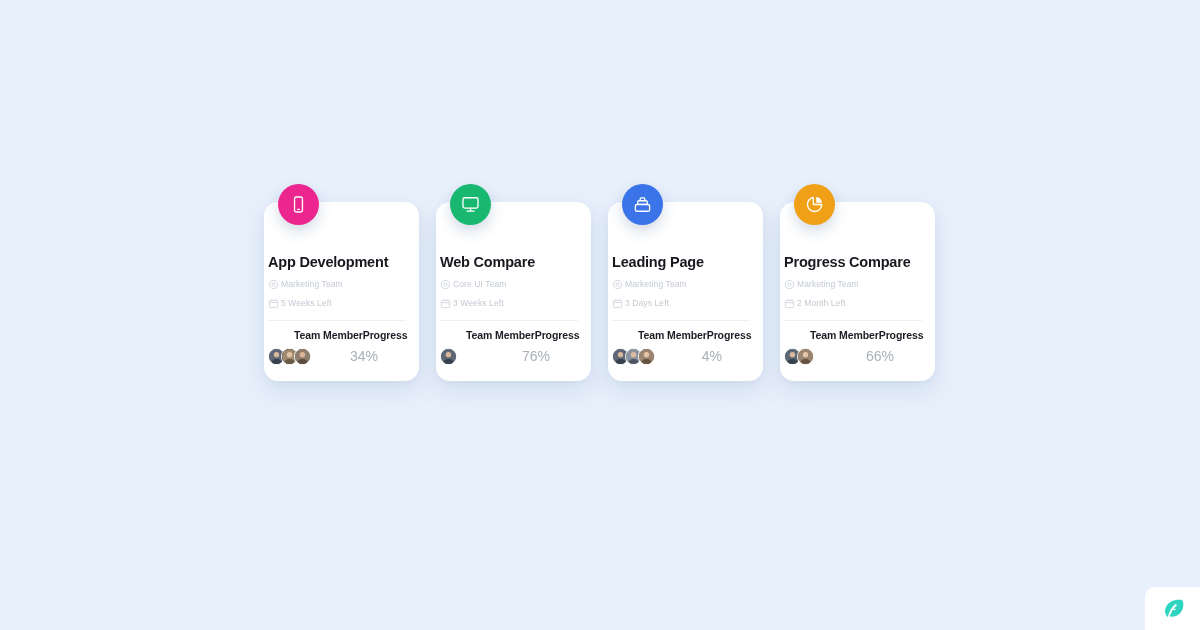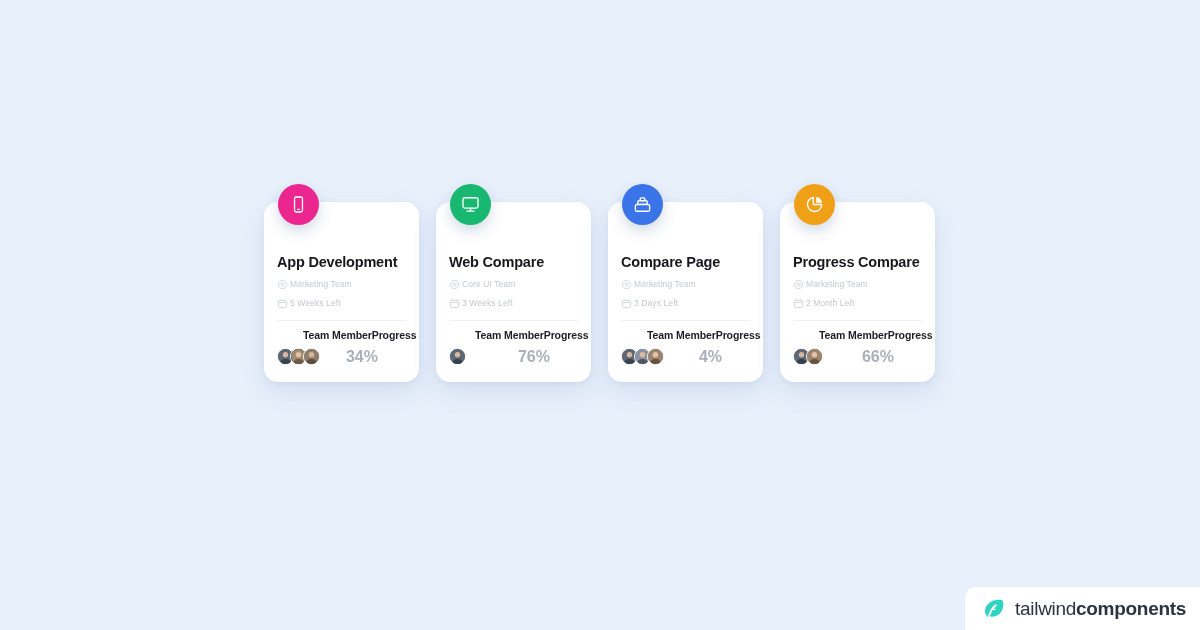--- a/index.html
+++ b/index.html
@@ -21,21 +21,21 @@
     position: absolute;
     left: 264px;
     top: 202px;
     display: flex;
     gap: 17px;
   }
 
   .card {
     position: relative;
     width: 155px;
-    padding: 52px 13px 16px 13px;
+    padding: 52px 13px 16px 4px;
     background: #ffffff;
     border-radius: 14px;
     box-shadow: 0 10px 24px rgba(100, 130, 180, 0.16),
                 0 2px 6px rgba(100, 130, 180, 0.08);
   }
 
   
   .card-icon-badge {
     position: absolute;
     top: -18px;
@@ -123,23 +123,23 @@
     margin-left: -4px;
     overflow: hidden;
     position: relative;
     background: #9aa2ad;
     flex: 0 0 auto;
   }
   .avatar:first-child { margin-left: 0; }
   .avatar svg { display: block; width: 100%; height: 100%; }
 
   .progress-value {
-    font-size: 16px;
+    font-size: 14px;
     color: #a9b0ba;
-    font-weight: bold;
+    font-weight: normal;
     padding-right: 28px;
     white-space: nowrap;
   }
 
   
   #watermark {
     position: absolute;
     right: 0;
     bottom: 0;
     background: #ffffff;
@@ -275,21 +275,21 @@
   </div>
 
   <div class="card">
     <div class="card-icon-badge" style="background:#3b73e8">
       <svg width="19" height="19" viewBox="0 0 24 24" fill="none" stroke="#ffffff" stroke-width="1.7" stroke-linecap="round" stroke-linejoin="round">
         <rect x="3" y="12" width="18" height="8.5" rx="2"></rect>
         <rect x="6" y="7.3" width="12" height="4.6" rx="1.6"></rect>
         <rect x="9" y="3.6" width="6" height="3.6" rx="1.4"></rect>
       </svg>
     </div>
-    <div class="card-title">Compare Page</div>
+    <div class="card-title">Leading Page</div>
     <div class="meta-row">
       <span class="meta-icon">
         <svg viewBox="0 0 24 24" fill="none" stroke="currentColor" stroke-width="2">
             <circle cx="12" cy="12" r="9"></circle>
             <circle cx="12" cy="12" r="3.4"></circle>
           </svg>
       </span>
       <span class="meta-text">Marketing Team</span>
     </div>
     <div class="meta-row">
@@ -393,14 +393,13 @@
 </div>
 
 <div id="watermark">
   <span class="leaf">
     <svg width="25" height="25" viewBox="0 0 32 32">
       <path d="M27 5C18 4 9 7 6 15c-2 5 0 10 3 12 1-8 6-13 13-16-5 4-9 8-11 15 8 2 15-3 17-11 1-4 1-7-1-10z" fill="#2dd4bf"></path>
       <path d="M19 11c-4 3-6 7-7 12" stroke="#ffffff" stroke-width="1.6" fill="none" stroke-linecap="round"></path>
       <path d="M13 17h5" stroke="#ffffff" stroke-width="1.6" fill="none" stroke-linecap="round"></path>
     </svg>
   </span>
-  <span class="wm-text"><span>tailwind</span><span class="wm-bold">components</span></span>
 </div>
 
 </body></html>

